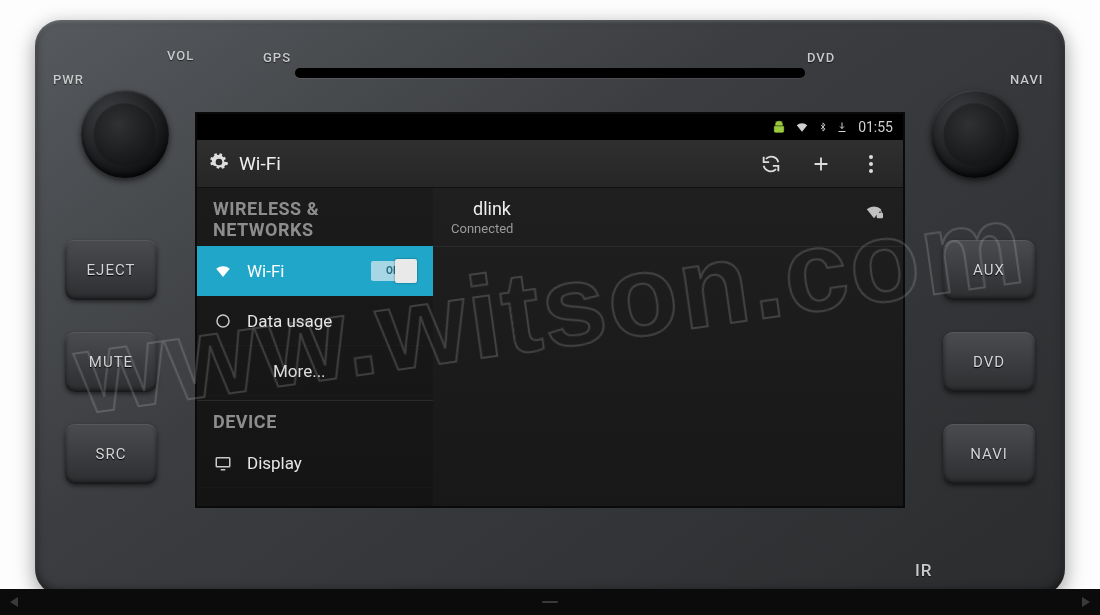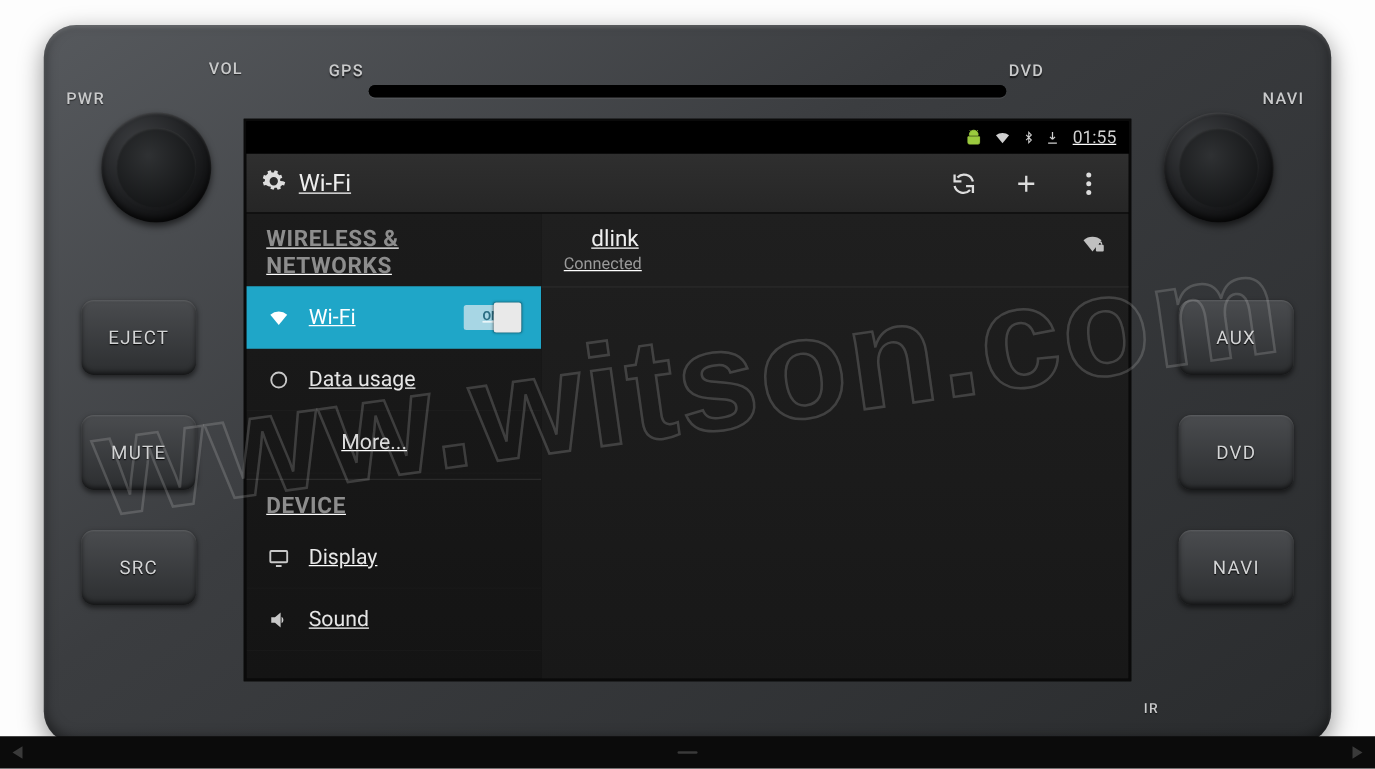--- a/index.html
+++ b/index.html
@@ -56,28 +56,27 @@
     color: #d3d4d5;
     font-size: 15px;
     letter-spacing: 1px;
     display:flex; align-items:center; justify-content:center;
     text-shadow:0 1px 1px #000;
   }
 
   
   .screen {
     position: absolute;
-    left: 160px; top: 75px;
-    width: 710px; height: 450px;
+    left: 160px; top: 92px;
+    width: 710px; height: 396px;
     background: #000;
     border: 2px solid #0a0a0a;
     box-shadow: inset 0 0 12px rgba(0,0,0,.9);
     overflow: hidden;
     color: #fff;
-    text-decoration: underline;
   }
 
   .statusbar {
     height: 26px;
     background: #000;
     display:flex; align-items:center; justify-content:flex-end;
     gap: 10px; padding: 0 10px;
     font-size: 14px; color:#d0d0d0;
   }
   .status-icons { display:flex; align-items:center; gap:8px; }
@@ -185,21 +184,21 @@
 <body>
 
 <div class="stage">
   <div class="unit">
 
     <span class="bezel-label" style="left:18px;  top:52px;">PWR</span>
     <span class="bezel-label" style="left:132px; top:28px;">VOL</span>
     <span class="bezel-label" style="left:228px; top:30px;">GPS</span>
     <span class="bezel-label" style="left:772px; top:30px;">DVD</span>
     <span class="bezel-label" style="left:975px; top:52px;">NAVI</span>
-    <span class="bezel-label" style="left:880px; top:540px;font-size:11px;">IR</span>
+    <span class="bezel-label" style="left:880px; top:540px;font-size:17px;">IR</span>
 
     <div class="slot"></div>
 
     <div class="knob" style="left:46px;  top:70px;"></div>
     <div class="knob" style="right:46px; top:70px;"></div>
 
     <div class="hard-btn" style="left:30px;  top:220px;">EJECT</div>
     <div class="hard-btn" style="left:30px;  top:312px;">MUTE</div>
     <div class="hard-btn" style="right:30px; top:220px;">AUX</div>
 

